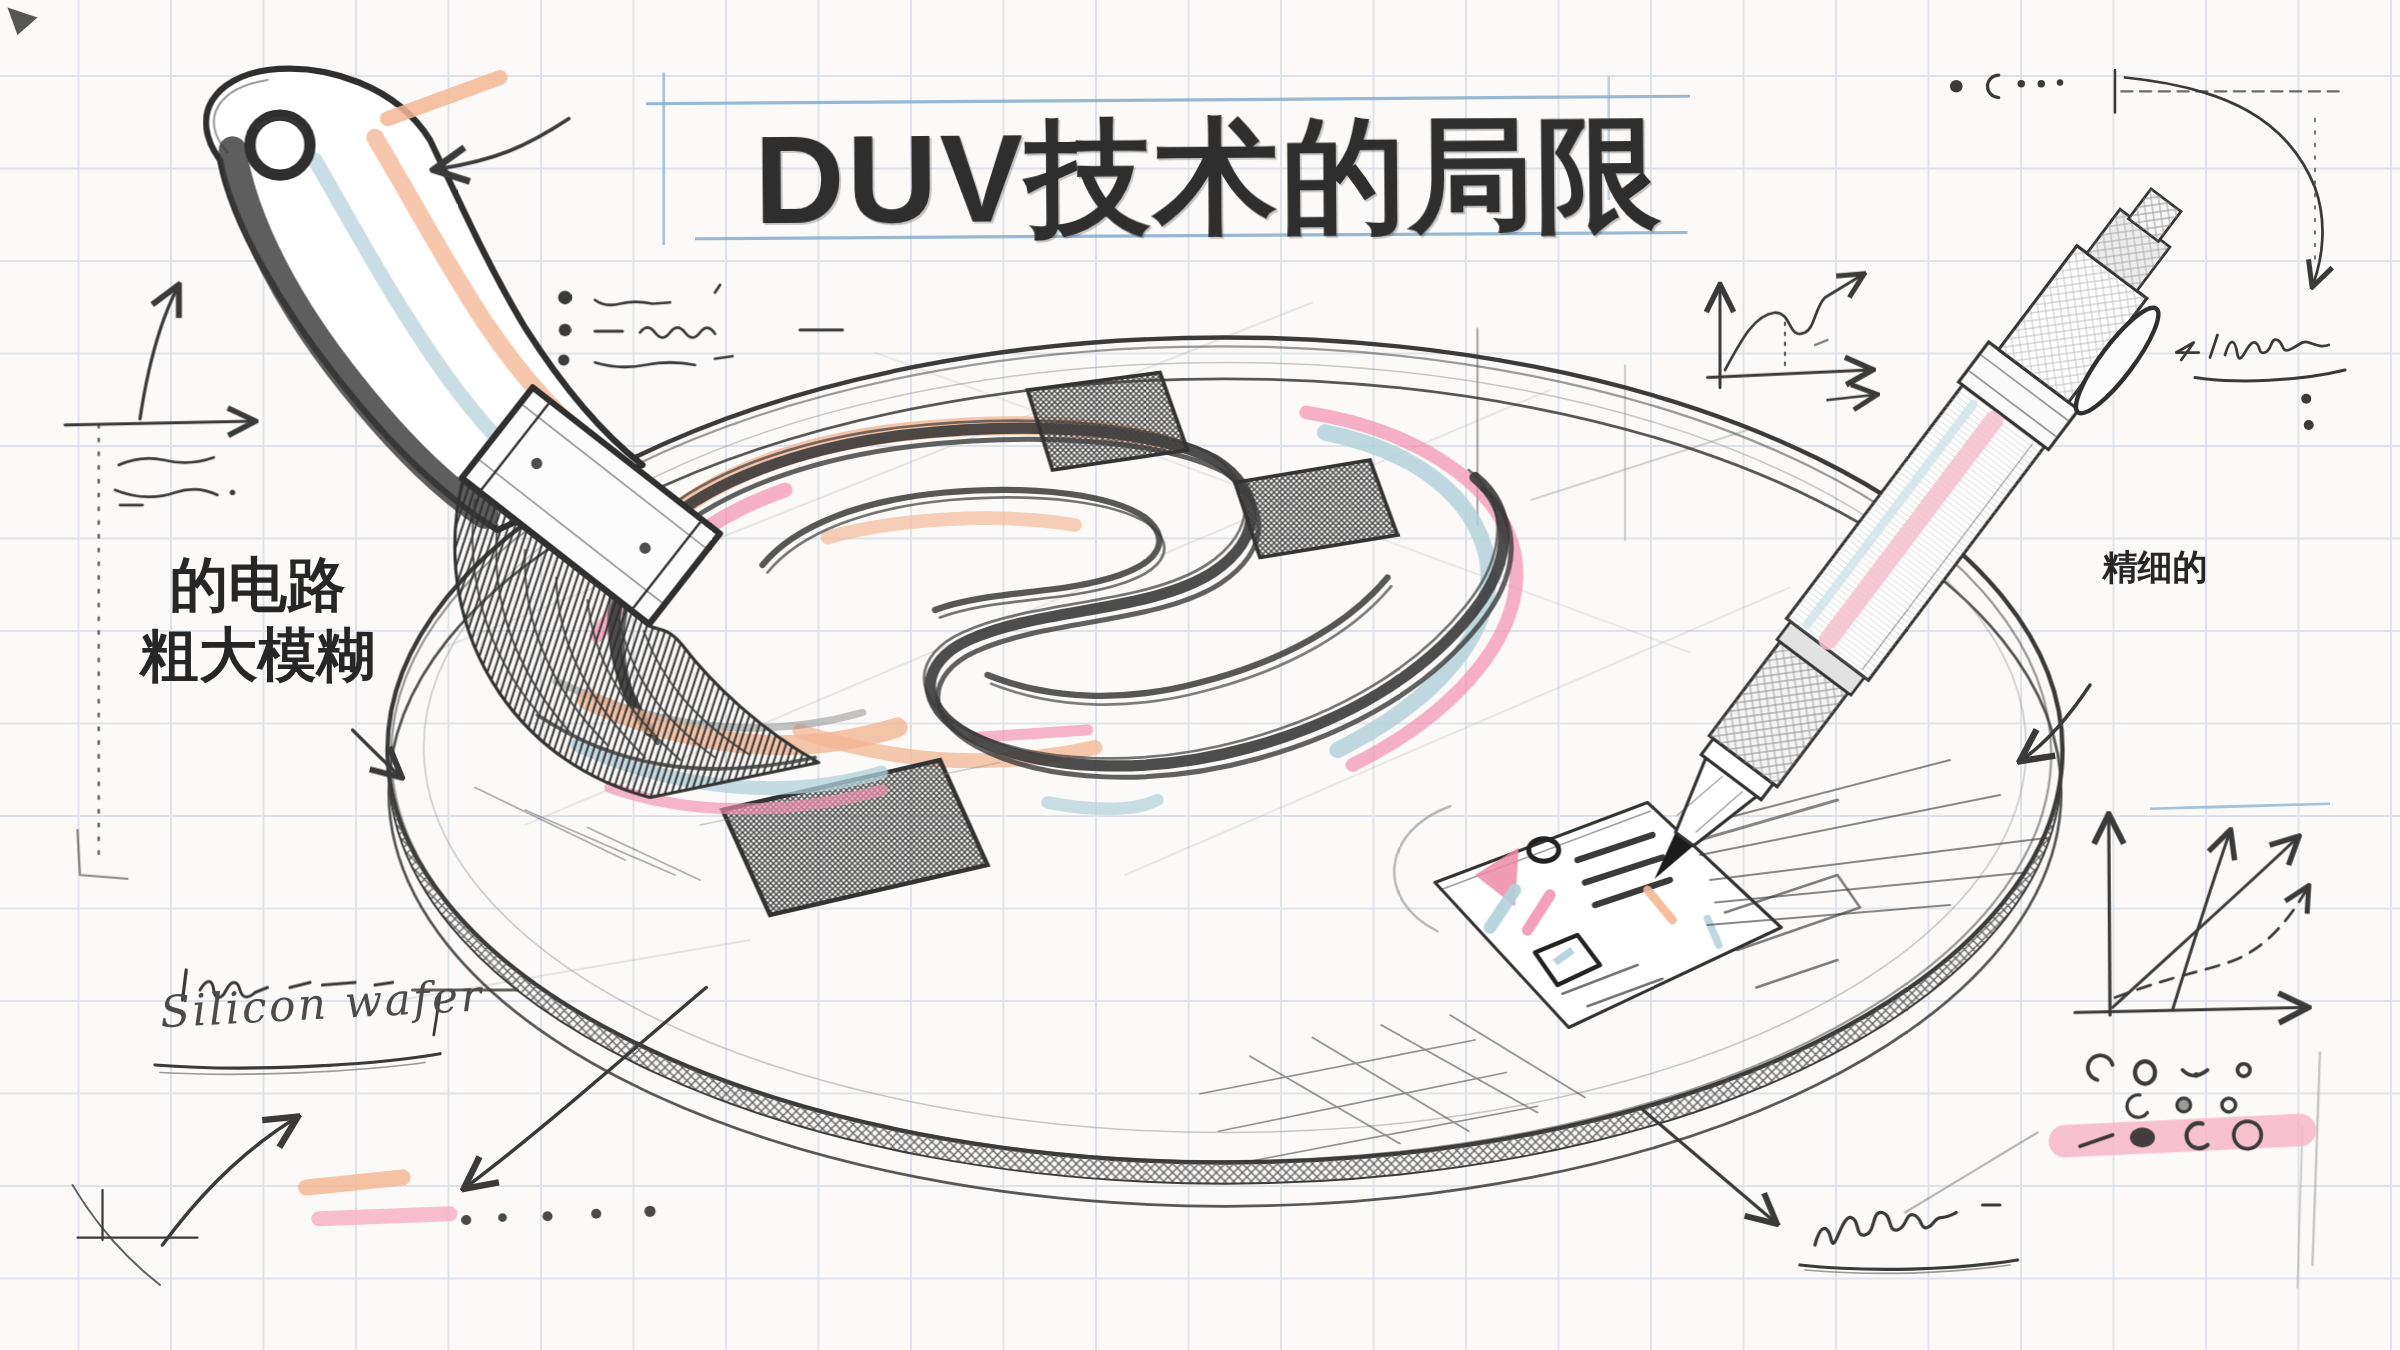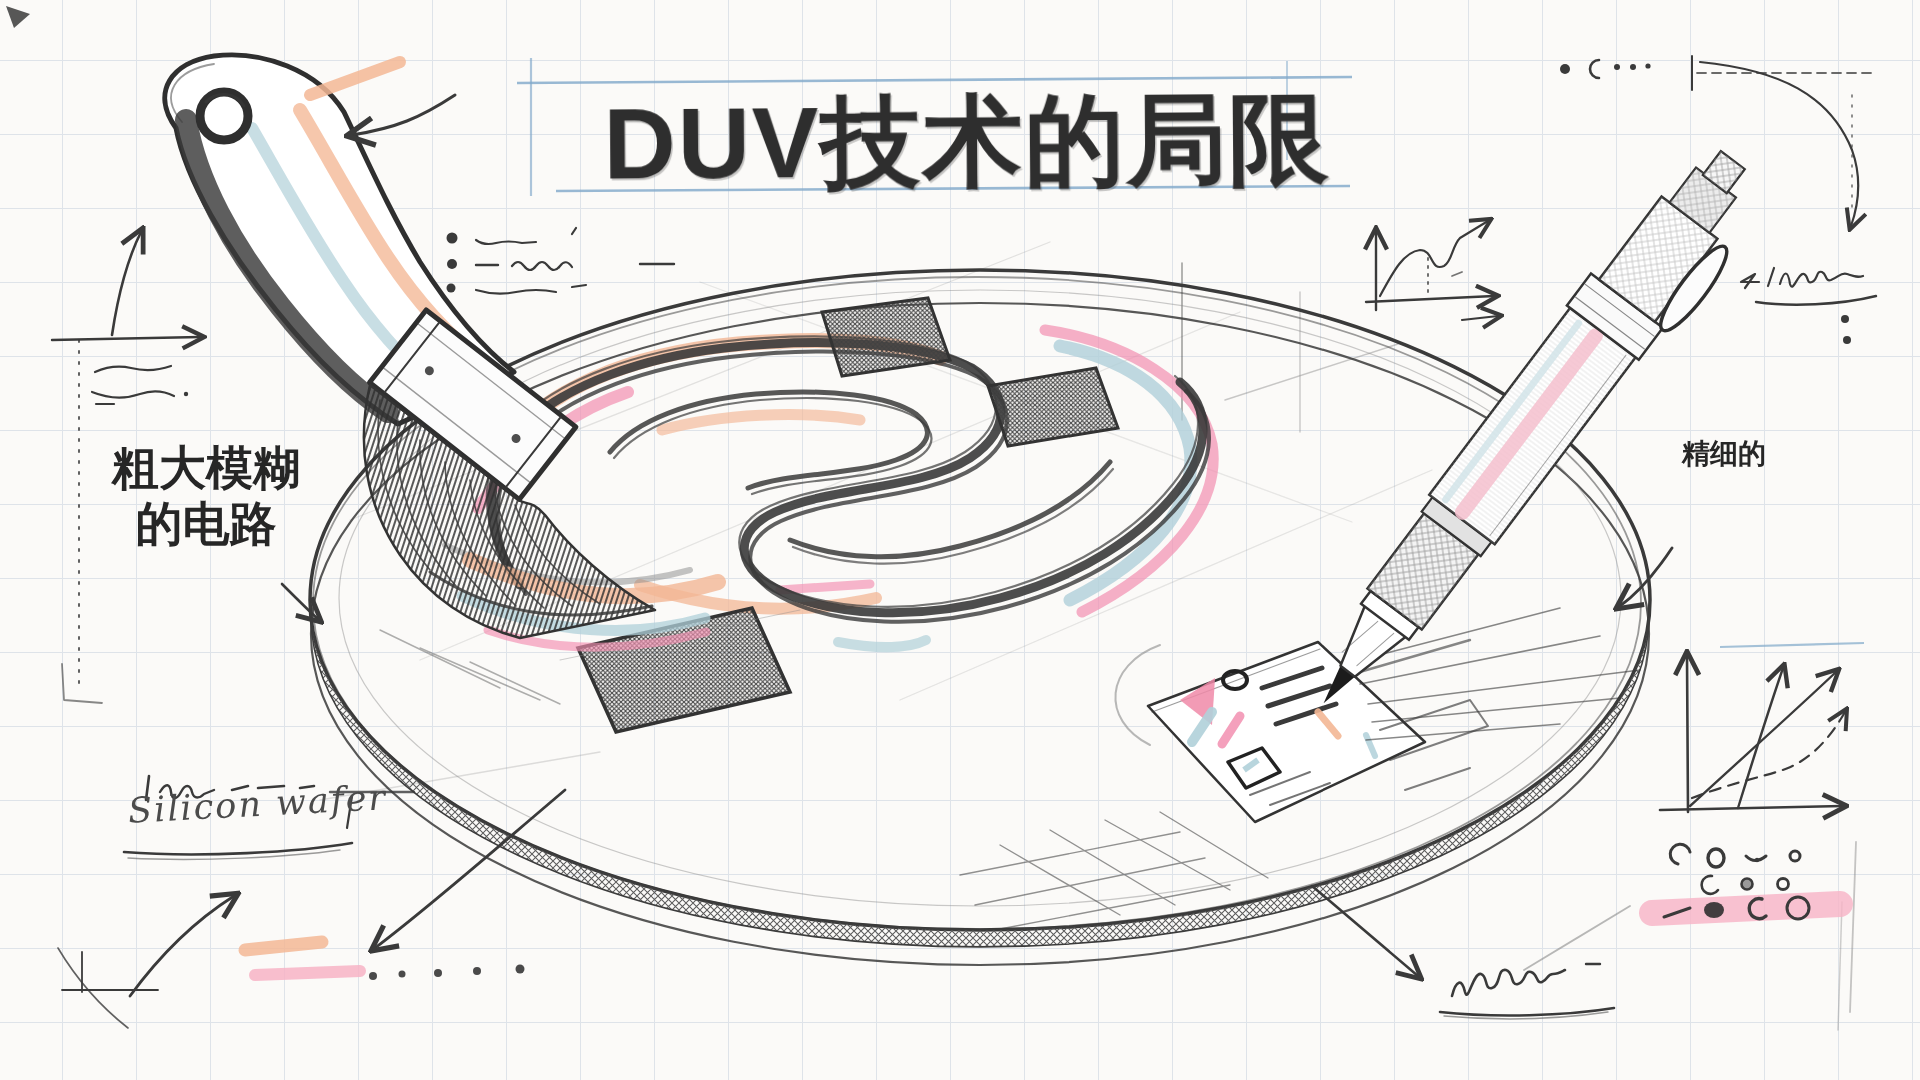--- a/index.html
+++ b/index.html
@@ -340,22 +340,22 @@
       <ellipse cx="1714" cy="910" rx="10" ry="8" fill="#2f2f2f" opacity=".9"></ellipse>
       <path class="pl" d="M1762 899 a10 10 0 1 0 4 17" stroke-width="3.4"></path>
       <circle cx="1798" cy="908" r="11" fill="none" stroke="#3a3a3a" stroke-width="3"></circle>
     </g>
   </g>
 </svg>
 
 <div class="txt title">DUV技术的局限</div>
 
 <div class="txt label-left">
+  <div>的电路</div>
   <div>粗大模糊</div>
-  <div>的电路</div>
 </div>
 
 <div class="txt label-right">
   <div>精细的</div>
 </div>
 
 <div class="txt wafer-caption">Silicon wafer</div>
 
 </div>
 

